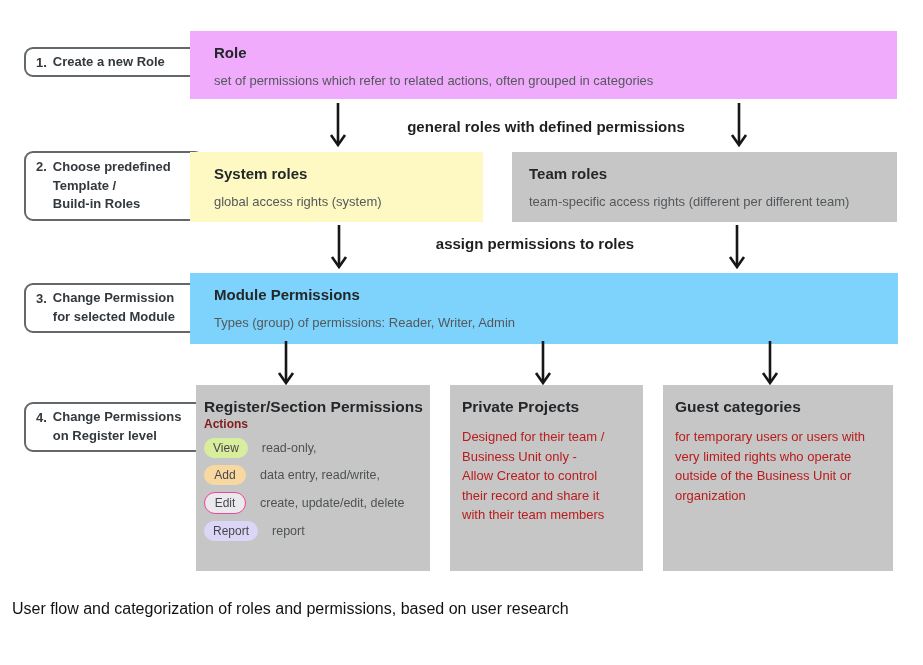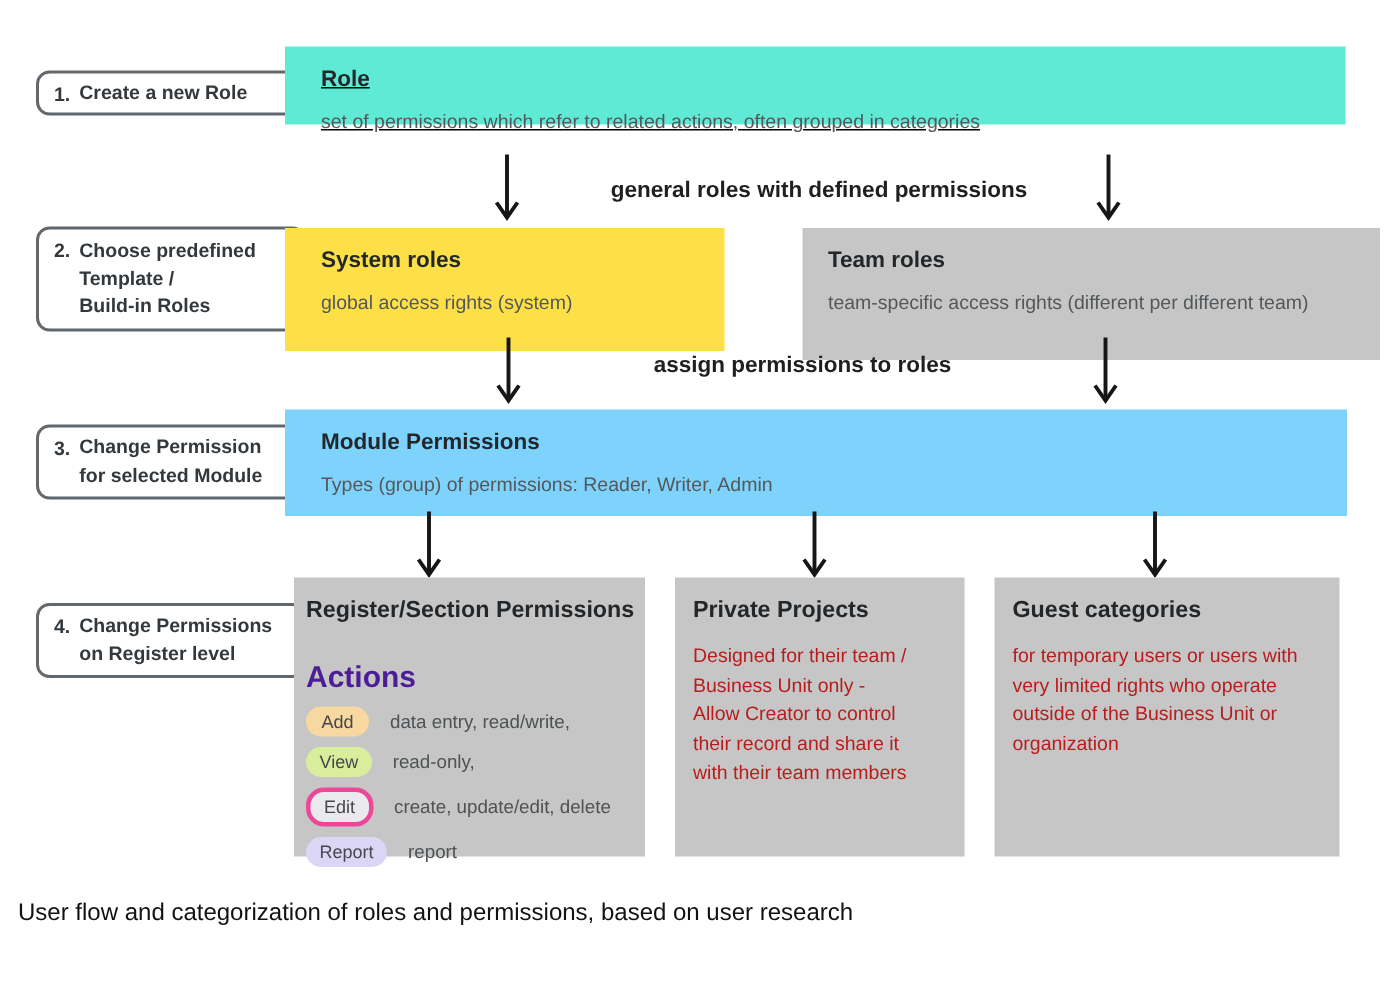--- a/index.html
+++ b/index.html
@@ -20,27 +20,27 @@
   
   .flow-box {
     position:absolute; background:#c6c6c6; padding:13px 24px 12px 24px;
   }
   .flow-title { font-size:15px; font-weight:bold; color:#24272a; }
   .flow-sub { font-size:13px; color:#54585b; margin-top:12px; }
   
   .detail-box { position:absolute; background:#c6c6c6; padding:13px 12px 12px 12px; }
   .detail-title { font-size:15.5px; font-weight:bold; color:#24272a; }
   .detail-body { font-size:13px; color:#b91c1c; margin-top:11px; line-height:1.5; white-space:pre-line; }
-  .actions-label { font-size:20px; font-weight:bold; color:#4c1d95; margin-top:25px; }
+  .actions-label { font-size:12px; font-weight:bold; color:#7f1d1d; margin-top:1px; }
   .pill-row { display:flex; align-items:center; margin-top:7px; }
   .pill {
     min-width:42px; text-align:center; padding:3px 9px; border-radius:12px;
     font-size:12px; color:#47474b; flex:0 0 auto;
   }
-  .pill.bordered { border:3px solid #ec4899; }
+  .pill.bordered { border:1px solid #ec4899; }
   .pill-desc { font-size:12.5px; color:#4e5254; margin-left:14px; white-space:nowrap; }
   
   .arrow { position:absolute; width:18px; height:46px; }
   .arrow line, .arrow polyline { stroke:#161616; stroke-width:2.6; fill:none; }
   
   .connector-label {
     position:absolute; transform:translateX(-50%);
     font-size:15px; font-weight:bold; color:#1d1f21; white-space:nowrap;
   }
   
@@ -68,40 +68,40 @@
     <span class="step-num">3.</span>
     <span class="step-lines">Change Permission
 for selected Module</span>
   </div>
   <div class="step-box" style="top:402px; height:50px;">
     <span class="step-num">4.</span>
     <span class="step-lines">Change Permissions
 on Register level</span>
   </div>
 
-  <div class="flow-box" style="left: 190px; top: 31px; width: 707px; height: 52px; background-color: #5eead4; text-decoration: underline;">
+  <div class="flow-box" style="left: 190px; top: 31px; width: 707px; height: 68px; background-color: #f0abfc;">
     <div class="flow-title">Role</div>
     <div class="flow-sub">set of permissions which refer to related actions, often grouped in categories</div>
   </div>
 
   <svg class="arrow" style="left:329px; top:102px;" viewBox="0 0 18 46">
     <line x1="9" y1="1" x2="9" y2="41"></line>
       <polyline points="2,33 9,43 16,33"></polyline>
   </svg>
   <svg class="arrow" style="left:730px; top:102px;" viewBox="0 0 18 46">
     <line x1="9" y1="1" x2="9" y2="41"></line>
       <polyline points="2,33 9,43 16,33"></polyline>
   </svg>
   <div class="connector-label" style="left:546px; top:118px;">general roles with defined permissions</div>
 
-  <div class="flow-box" style="left: 190px; top: 152px; width: 293px; height: 82px; background-color: #fde047;">
+  <div class="flow-box" style="left: 190px; top: 152px; width: 293px; height: 70px; background-color: #fef9c3;">
     <div class="flow-title">System roles</div>
     <div class="flow-sub">global access rights (system)</div>
   </div>
-  <div class="flow-box" style="left: 535px; top: 152px; width: 385px; height: 88px; padding-left: 17px; background-color: rgb(198, 198, 198);">
+  <div class="flow-box" style="left: 512px; top: 152px; width: 385px; height: 70px; padding-left: 17px; background-color: rgb(198, 198, 198);">
     <div class="flow-title">Team roles</div>
     <div class="flow-sub">team-specific access rights (different per different team)</div>
   </div>
 
   <svg class="arrow" style="left:330px; top:224px;" viewBox="0 0 18 46">
     <line x1="9" y1="1" x2="9" y2="41"></line>
       <polyline points="2,33 9,43 16,33"></polyline>
   </svg>
   <svg class="arrow" style="left:728px; top:224px;" viewBox="0 0 18 46">
     <line x1="9" y1="1" x2="9" y2="41"></line>
@@ -124,26 +124,26 @@
   </svg>
   <svg class="arrow" style="left:761px; top:340px;" viewBox="0 0 18 46">
     <line x1="9" y1="1" x2="9" y2="41"></line>
       <polyline points="2,33 9,43 16,33"></polyline>
   </svg>
 
   <div class="detail-box" style="left: 196px; top: 385px; width: 234px; height: 186px; padding-left: 8px; padding-right: 4px; background-color: rgb(198, 198, 198);">
     <div class="detail-title">Register/Section Permissions</div>
     <div class="actions-label">Actions</div>
     <div class="pill-row">
+      <span class="pill" style="background-color: rgb(217, 238, 157);">View</span>
+      <span class="pill-desc">read-only,</span>
+    </div>
+    <div class="pill-row">
       <span class="pill" style="background-color: rgb(247, 216, 160);">Add</span>
       <span class="pill-desc">data entry, read/write,</span>
-    </div>
-    <div class="pill-row">
-      <span class="pill" style="background-color: rgb(217, 238, 157);">View</span>
-      <span class="pill-desc">read-only,</span>
     </div>
     <div class="pill-row">
       <span class="pill bordered" style="background-color: rgb(234, 233, 238);">Edit</span>
       <span class="pill-desc">create, update/edit, delete</span>
     </div>
     <div class="pill-row">
       <span class="pill" style="background-color: rgb(219, 213, 246);">Report</span>
       <span class="pill-desc">report</span>
     </div>
   </div>

